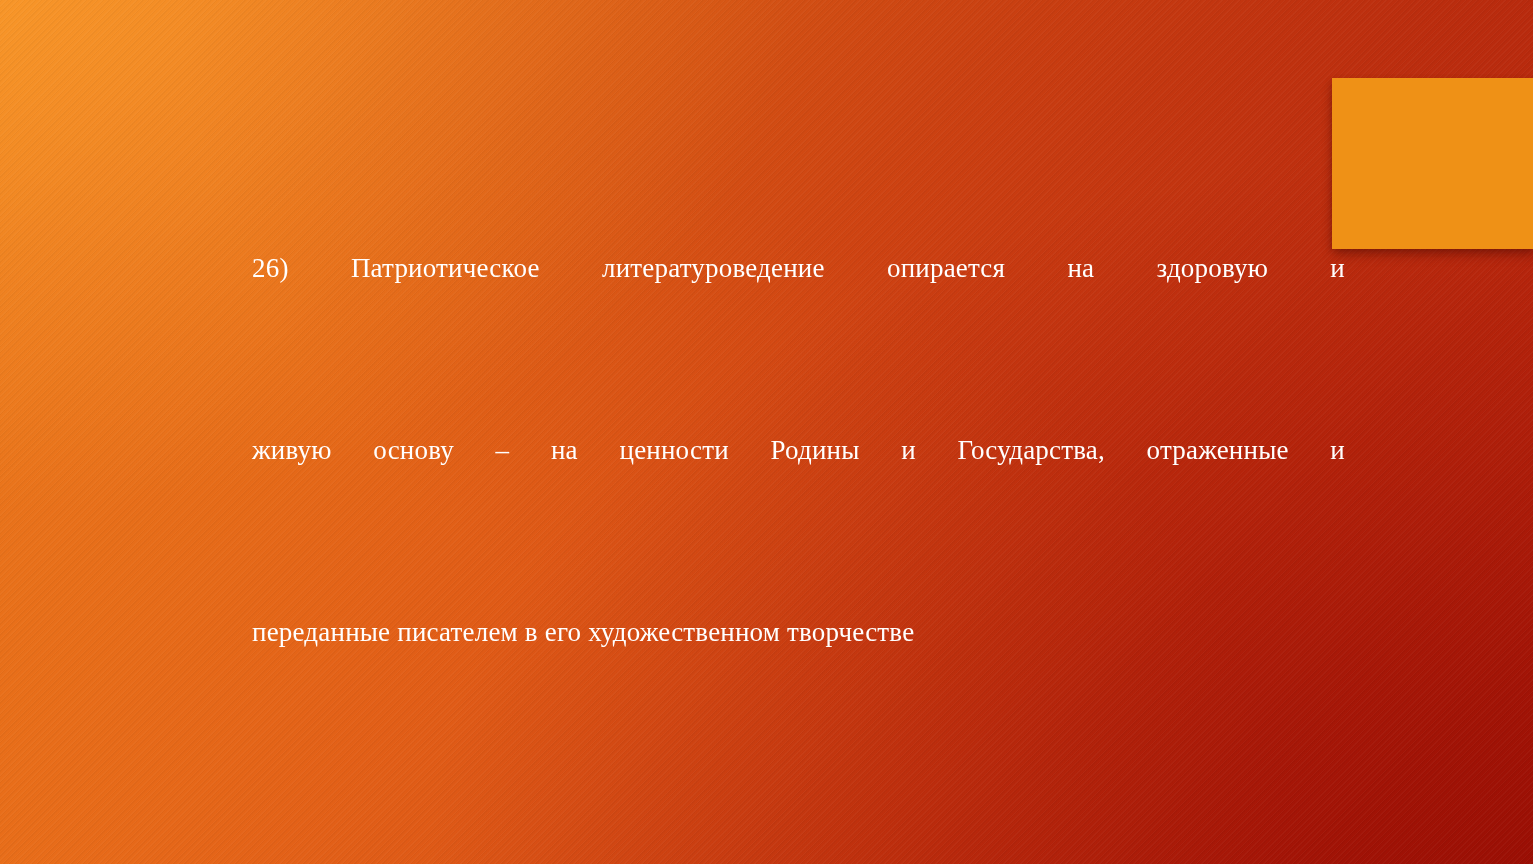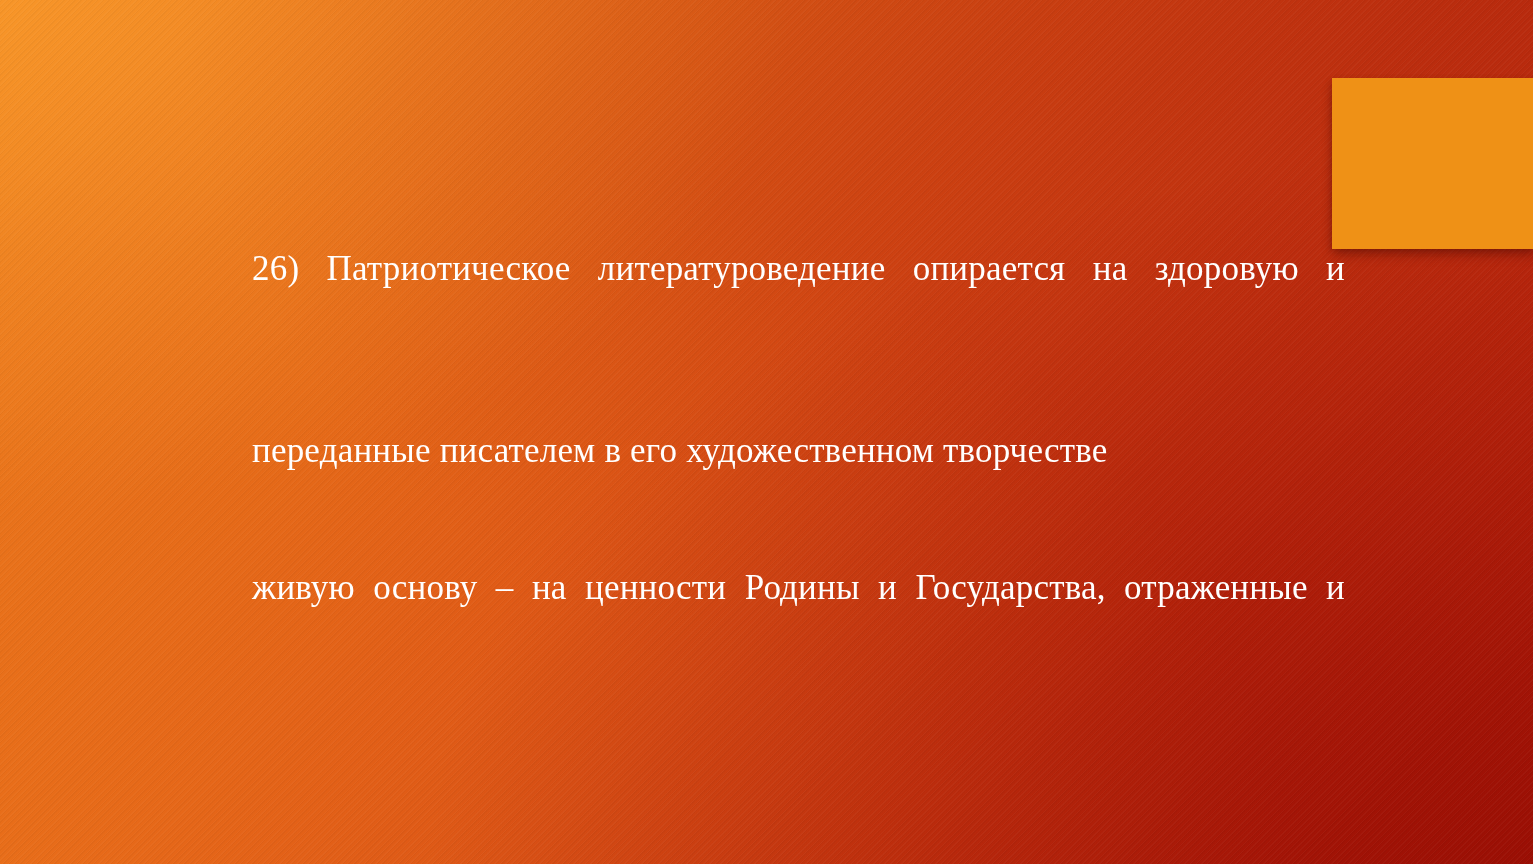--- a/index.html
+++ b/index.html
@@ -90,21 +90,21 @@
                 -2px 2px 6px -1px rgba(70,10,4,0.22);
   }
 
   
   .slide-text {
     position: absolute;
     left: 252px;
     top: 155px;
     width: 1093px;
     color: #FFFFFF;
-    font-size: 35px;
+    font-size: 27px;
     line-height: 45.5px;
     text-align: justify;
     text-justify: inter-word;
     letter-spacing: 0.2px;
     white-space: pre-wrap;
   }
   .slide-text .ln {
     display: block;
   }
   .slide-text .ln.justified {
@@ -123,19 +123,19 @@
 
   <div class="bg-base"></div>
   <div class="bg-tint-tr"></div>
   <div class="bg-tint-bl"></div>
   <div class="bg-tint-br"></div>
   <div class="bg-tint-tl"></div>
   <div class="bg-texture"></div>
 
   <div class="slide-text">
     <span class="ln justified">26) Патриотическое литературоведение опирается на здоровую и</span>
+    <span class="ln justified">живую основу – на ценности Родины и Государства, отраженные и</span>
     <span class="ln">переданные писателем в его художественном творчестве</span>
-    <span class="ln justified">живую основу – на ценности Родины и Государства, отраженные и</span>
   </div>
 
   <div class="deco-rect"></div>
 
 </div>
 
 </body></html>

